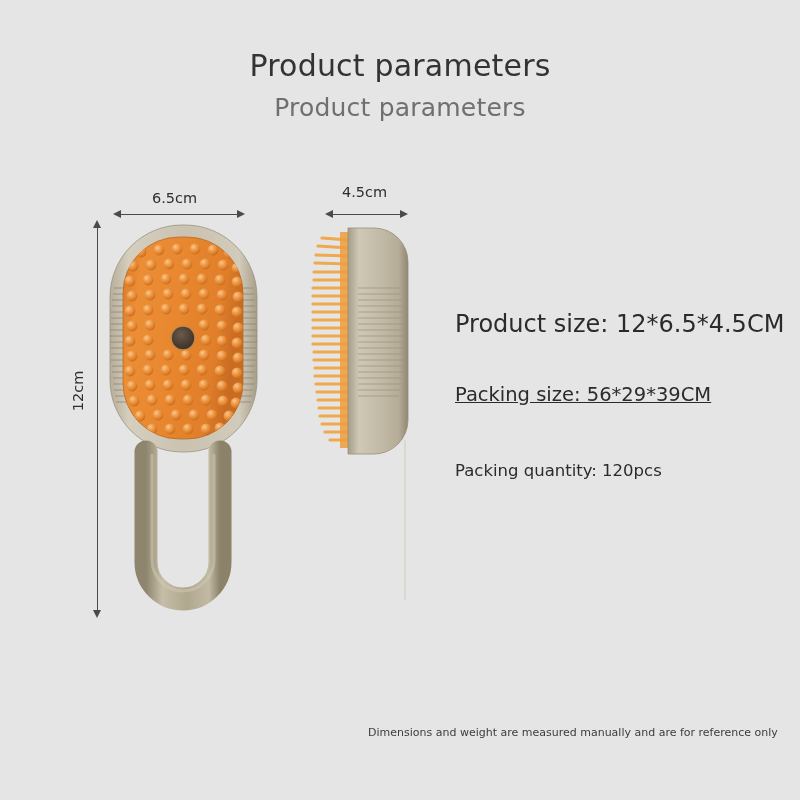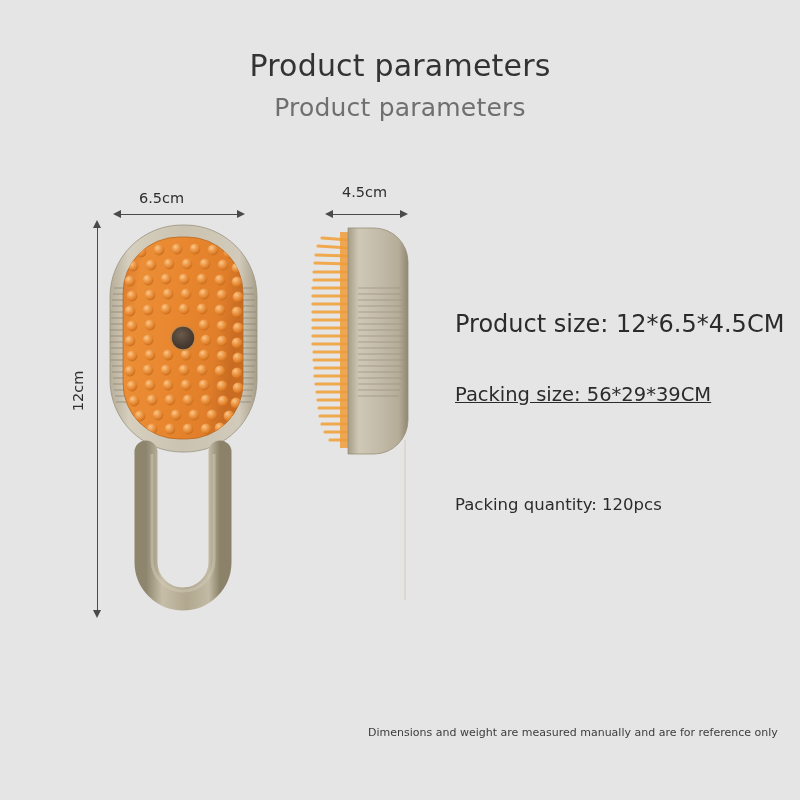--- a/index.html
+++ b/index.html
@@ -103,21 +103,21 @@
   }
 
   
   .spec-line {
     position: absolute;
     color: #2b2b2b;
     white-space: nowrap;
   }
   #spec-product  { left: 455px; top: 310px; font-size: 24px; }
   #spec-packing  { left: 455px; top: 383px; font-size: 19.5px; text-decoration: underline; }
-  #spec-quantity { left: 455px; top: 461px; font-size: 16.5px; margin-top: 34px; }
+  #spec-quantity { left: 455px; top: 461px; font-size: 16.5px; }
 
   
   #footer-note {
     position: absolute;
     left: 368px;
     top: 726px;
     width: 420px;
     font-size: 11px;
     line-height: 1.35;
     color: #3c3c3c;
@@ -418,21 +418,21 @@
         <line x1="358" y1="396" x2="399" y2="396"></line>
       </g>
 
       <g>
         <path d="M409,432 v172" stroke="url(#gSideBar)" stroke-width="17" stroke-linecap="round" fill="none"></path>
         <path d="M405,440 v160" stroke="#D0C8B3" stroke-width="2" opacity="0.45" fill="none"></path>
       </g>
     </g>
   </svg>
 
-  <div class="dim-label" id="label-65cm" style="left:139px; top:190px;">6.5cm</div>
+  <div class="dim-label" id="label-65cm" style="left:152px; top:190px;">6.5cm</div>
   <div class="dim-arrow-h" style="left:113px; top:210px; width:132px;">
     <span class="head left"></span>
     <span class="shaft"></span>
     <span class="head right"></span>
   </div>
 
   <div class="dim-label" id="label-12cm" style="left:56px; top:383px; width:44px; text-align:center;">12cm</div>
   <div class="dim-arrow-v" style="left:93px; top:220px; height:398px;">
     <span class="head top"></span>
     <span class="shaft"></span>

